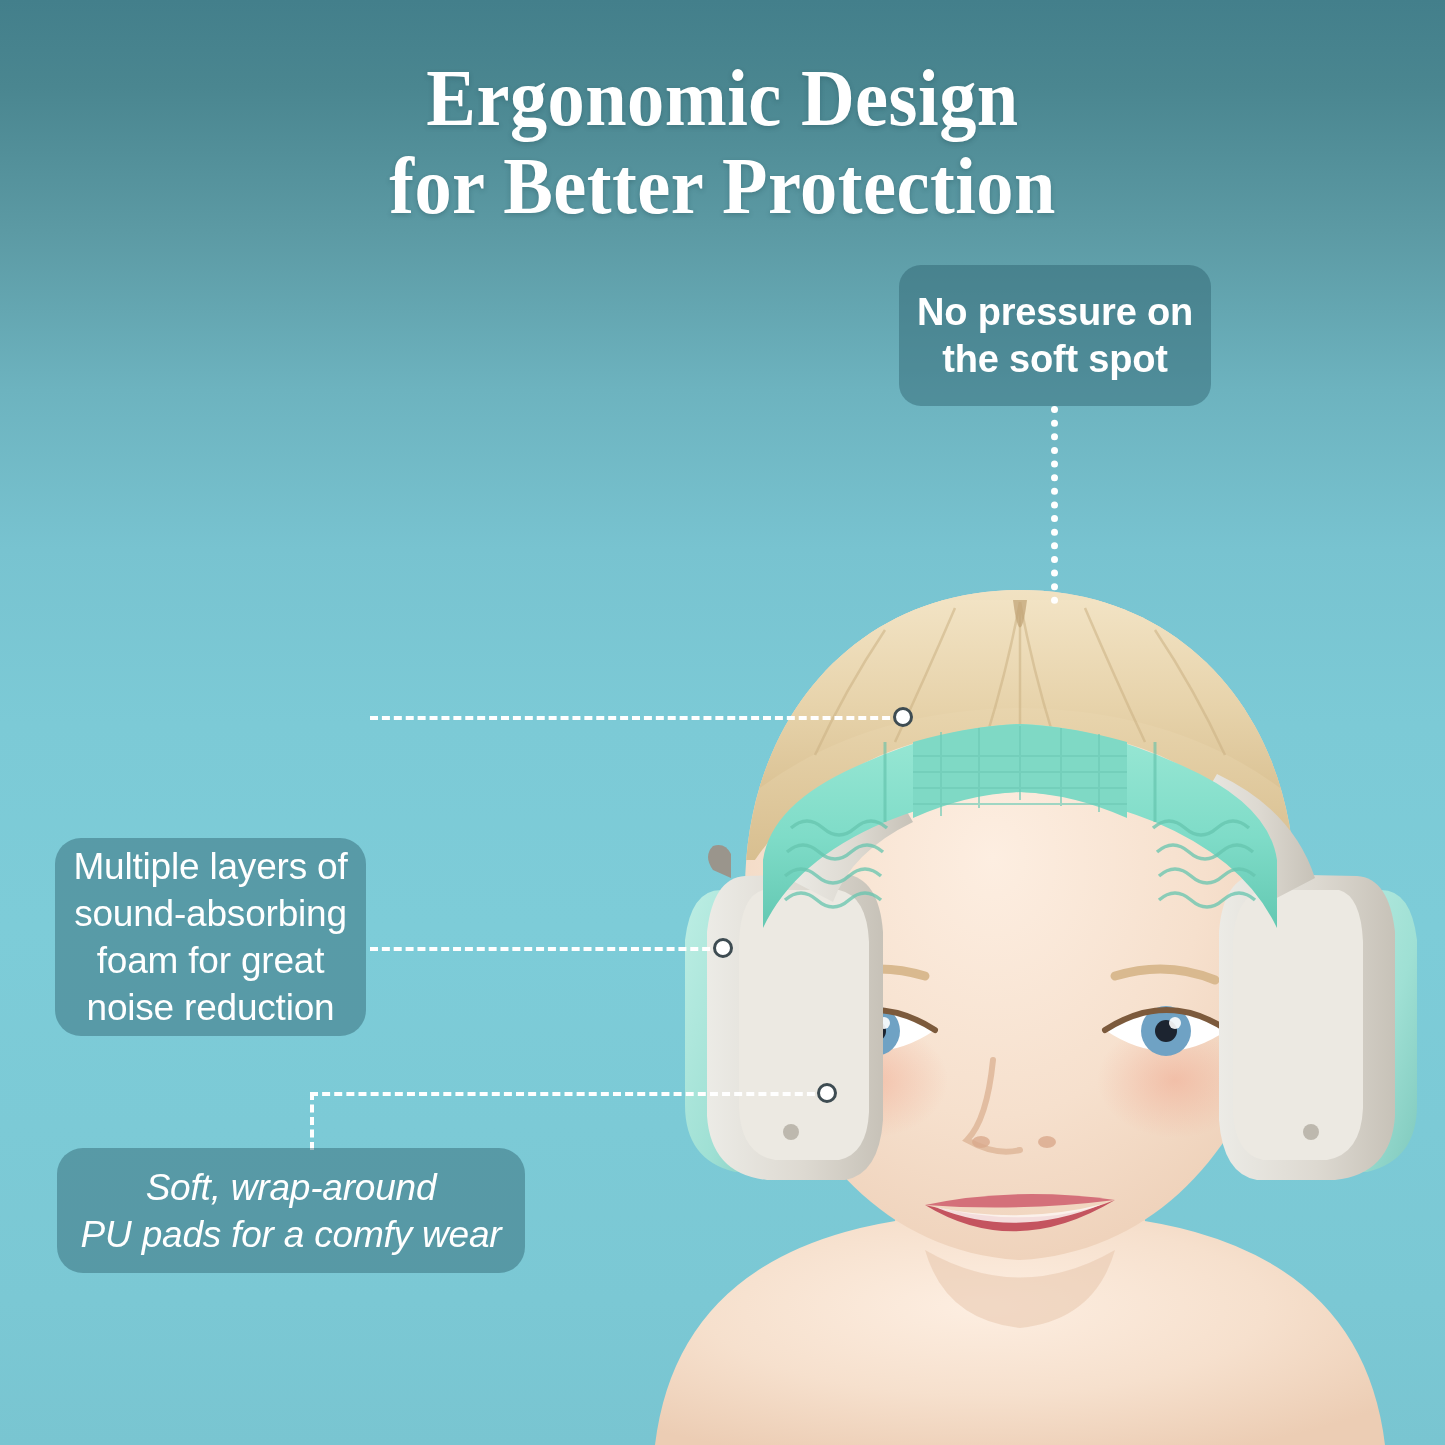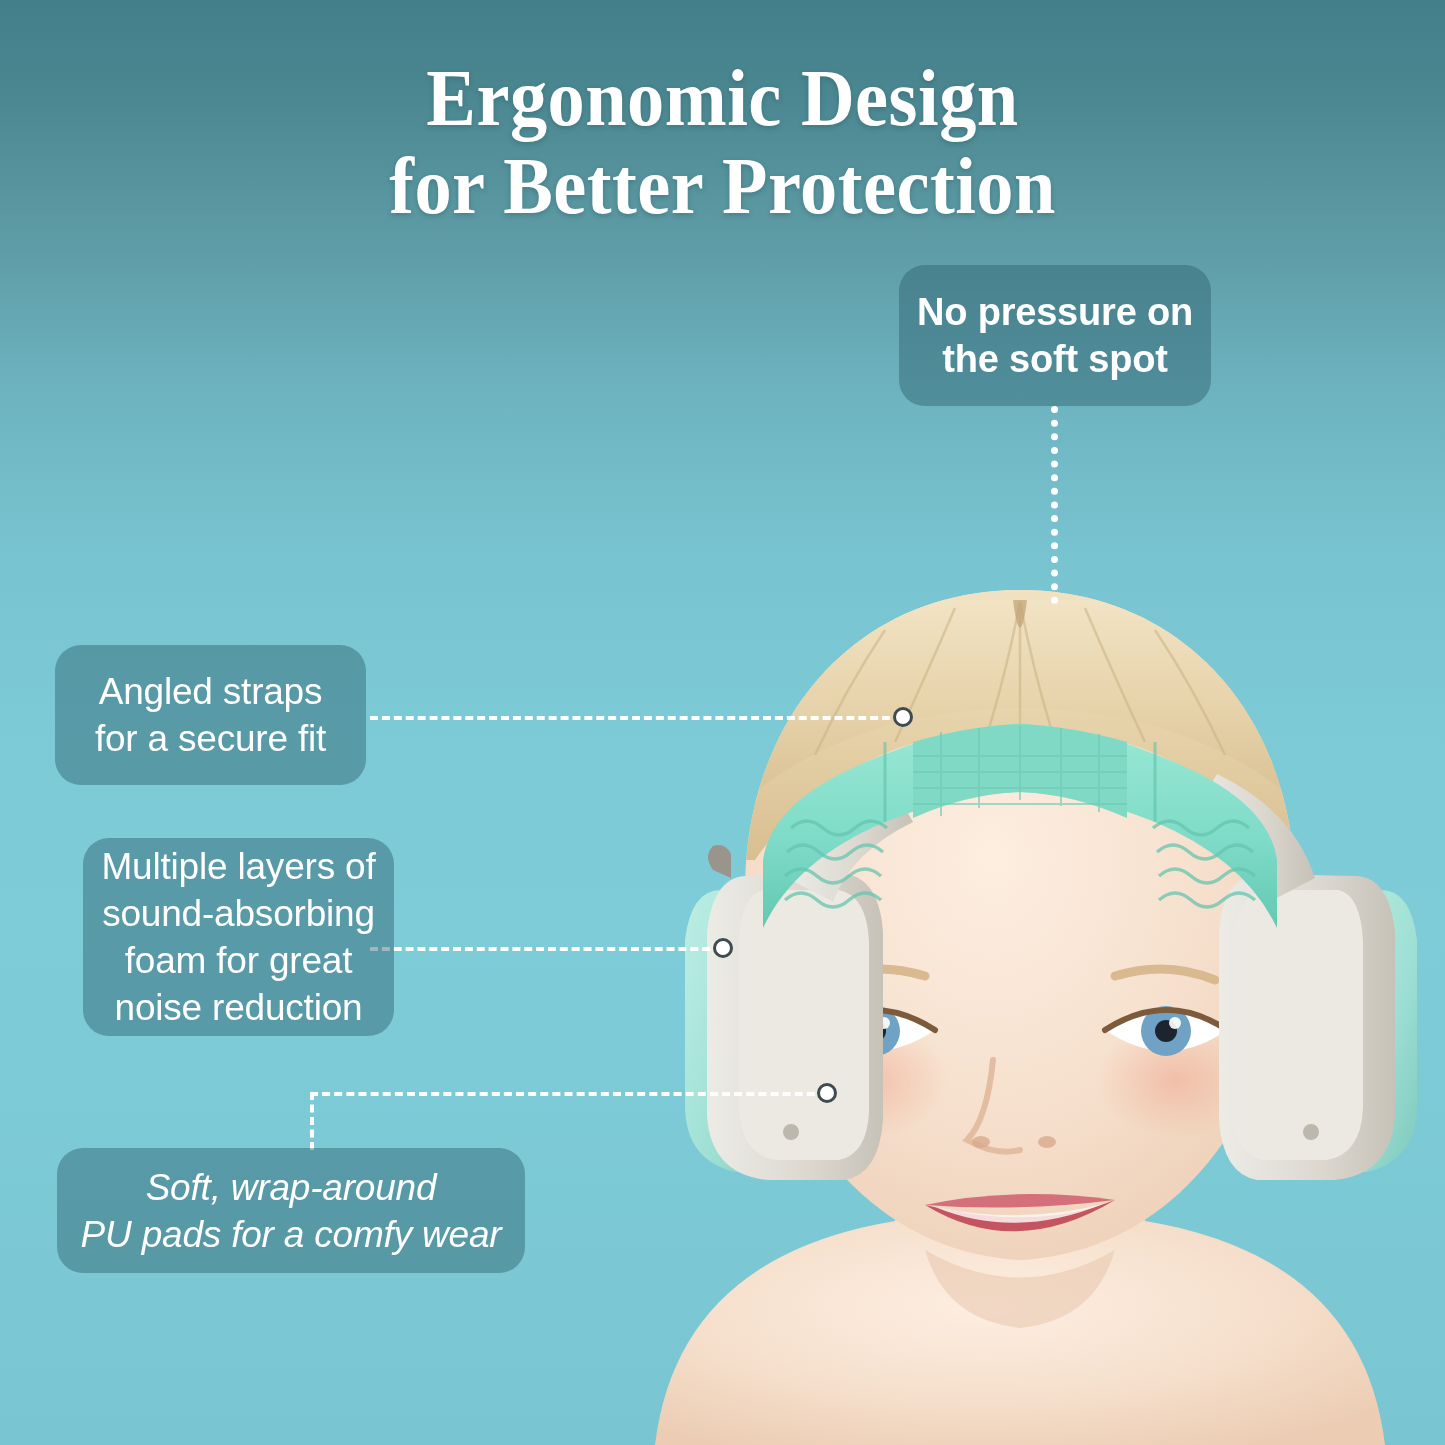--- a/index.html
+++ b/index.html
@@ -63,25 +63,26 @@
     font-weight: 400;
     font-size: 37px;
     line-height: 47px;
     letter-spacing: -0.2px;
   }
   .callout.heavy {
     font-weight: bold;
     font-size: 38px;
     line-height: 47px;
     letter-spacing: -0.2px;
+    border-radius: 22px;
   }
 
   #callout-soft-spot { left: 899px; top: 265px; width: 312px; height: 141px; }
   #callout-angled    { left: 55px;  top: 645px; width: 311px; height: 140px; }
-  #callout-foam      { left: 55px;  top: 838px; width: 311px; height: 198px; margin-left: 28px; }
+  #callout-foam      { left: 55px;  top: 838px; width: 311px; height: 198px; }
   #callout-pu-pads   { left: 57px;  top: 1148px; width: 468px; height: 125px; font-style: italic; }
 
   
   .conn {
     position: absolute;
     pointer-events: none;
   }
   .h-dash {
     position: absolute;
     height: 0;
@@ -304,22 +305,20 @@
   <div class="h-dash conn" id="conn-foam-line"></div>
   <div class="endpoint" id="conn-foam-dot"></div>
 
   <div class="v-dash conn" id="conn-pu-vline"></div>
   <div class="h-dash conn" id="conn-pu-hline"></div>
   <div class="endpoint" id="conn-pu-dot"></div>
 
   <div class="callout heavy" id="callout-soft-spot">No pressure on
 the soft spot</div>
 
-  <div class="callout light" id="callout-angled">Angled straps
-for a secure fit</div>
 
   <div class="callout light" id="callout-foam">Multiple layers of
 sound-absorbing
 foam for great
 noise reduction</div>
 
   <div class="callout light" id="callout-pu-pads">Soft, wrap-around
 PU pads for a comfy wear</div>
 
 </div>

